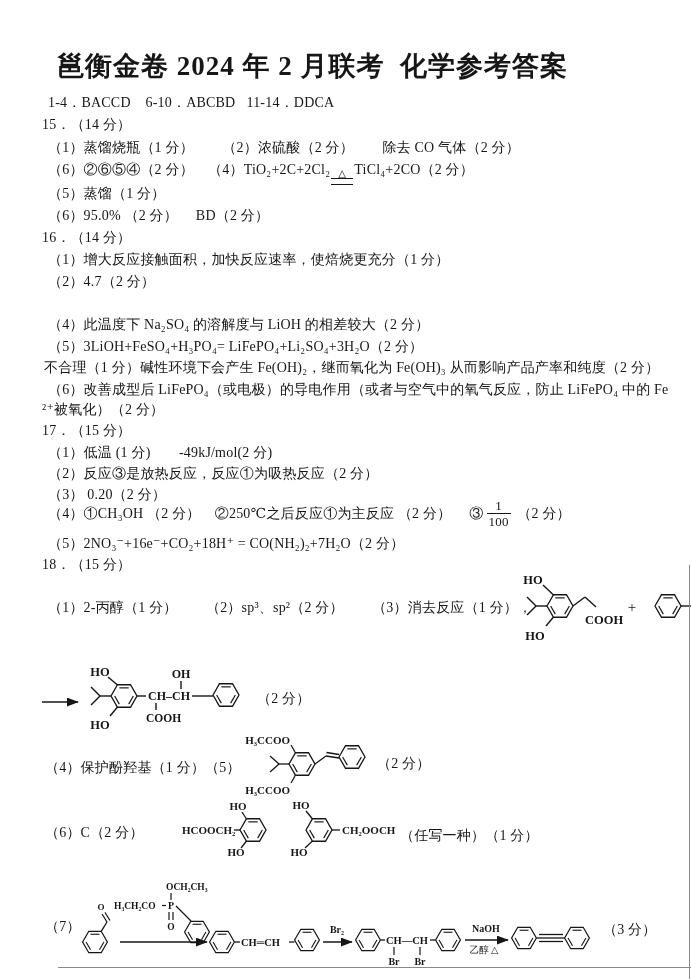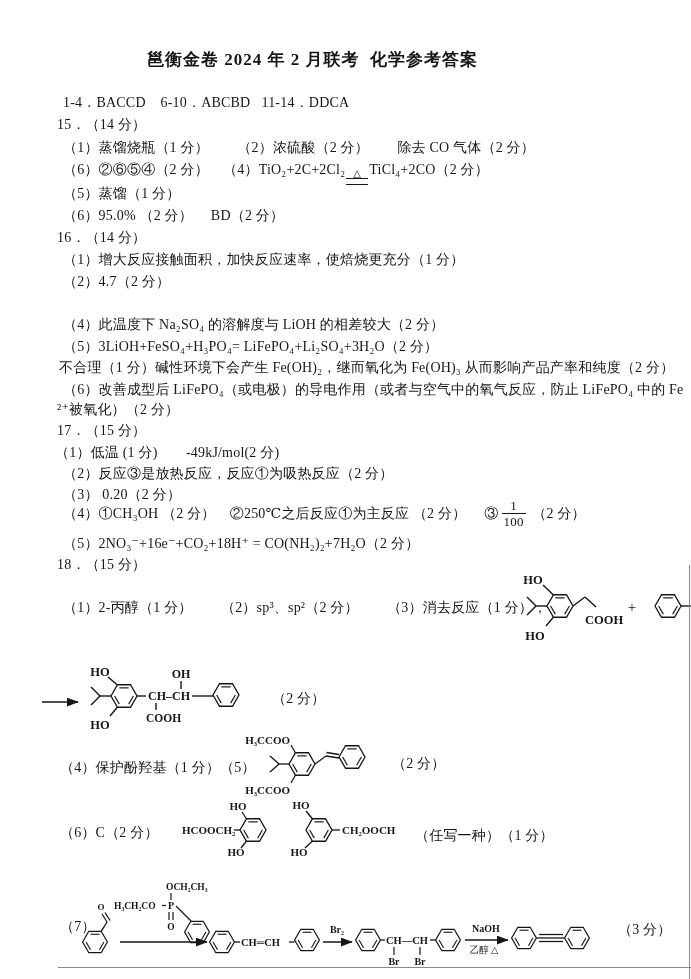--- a/index.html
+++ b/index.html
@@ -4,25 +4,25 @@
 <style>
   html,body{margin:0;padding:0;background:#e8e8e8;}
   .page{
     position:relative; width:691px; height:979px; margin:0 auto;
     background:#ffffff; overflow:hidden;
     font-family:"Liberation Serif","DejaVu Serif",serif;
     color:#161616;
   }
   .line{
     position:absolute; font-size:14px; line-height:21px;
-    white-space:pre; letter-spacing:0.2px;margin-left:15px;
+    white-space:pre; letter-spacing:0.2px;
   }
   .title{
     position:absolute; left:0; top:48px; width:625px; text-align:center;
-    font-size:17px; font-weight:700; letter-spacing:1px; white-space:pre;
+    font-size:27px; font-weight:700; letter-spacing:1px; white-space:pre;
   }
   .oeq{display:inline-flex; flex-direction:column; align-items:center;
        vertical-align:-3px; margin:0 1px;}
   .oeq-top{font-size:10px; line-height:9px;}
   .oeq-bar{width:22px; height:5px; border-top:1.4px solid #161616;
            border-bottom:1.4px solid #161616;}
   .frac{display:inline-flex; flex-direction:column; align-items:center;
         vertical-align:-11px; font-size:13px; line-height:15px; margin:0 3px;}
   .frac .den{border-top:1.3px solid #161616; padding:0 2px;}
   .flexline{display:flex; align-items:center;text-align:right;}
@@ -62,21 +62,21 @@
   <div class="line" style="left:42px;top:227px">16．（14 分）</div>
   <div class="line" style="left:48px;top:249px">（1）增大反应接触面积，加快反应速率，使焙烧更充分（1 分）</div>
   <div class="line" style="left:48px;top:271px">（2）4.7（2 分）</div>
   <div class="line" style="left:48px;top:314px">（4）此温度下 Na₂SO₄ 的溶解度与 LiOH 的相差较大（2 分）</div>
   <div class="line" style="left:48px;top:336px">（5）3LiOH+FeSO₄+H₃PO₄= LiFePO₄+Li₂SO₄+3H₂O（2 分）</div>
   <div class="line" style="left:44px;top:357px">不合理（1 分）碱性环境下会产生 Fe(OH)₂，继而氧化为 Fe(OH)₃ 从而影响产品产率和纯度（2 分）</div>
   <div class="line" style="left:48px;top:379px">（6）改善成型后 LiFePO₄（或电极）的导电作用（或者与空气中的氧气反应，防止 LiFePO₄ 中的 Fe</div>
   <div class="line" style="left:42px;top:399px">²⁺被氧化）（2 分）</div>
 
   <div class="line" style="left:42px;top:420px">17．（15 分）</div>
-  <div class="line" style="left:40px;top:442px">（1）低温 (1 分)　　-49kJ/mol(2 分)</div>
+  <div class="line" style="left:48px;top:442px">（1）低温 (1 分)　　-49kJ/mol(2 分)</div>
   <div class="line" style="left:48px;top:463px">（2）反应③是放热反应，反应①为吸热反应（2 分）</div>
   <div class="line" style="left:48px;top:484px">（3） 0.20（2 分）</div>
   <div class="line flexline" style="left:48px;top:498px"><span>（4）①CH₃OH （2 分）　②250℃之后反应①为主反应 （2 分）　 ③</span><span class="frac"><span class="num">1</span><span class="den">100</span></span><span> （2 分）</span></div>
   <div class="line" style="left:48px;top:533px">（5）2NO₃⁻+16e⁻+CO₂+18H⁺ = CO(NH₂)₂+7H₂O（2 分）</div>
 
   <div class="line" style="left:42px;top:554px">18．（15 分）</div>
   <div class="line" style="left:48px;top:597px">（1）2-丙醇（1 分）　　（2）sp³、sp²（2 分）　　（3）消去反应（1 分），</div>
 
   <svg class="abs" style="left:515px;top:568px" width="200" height="88" viewBox="0 0 200 88">
     <text x="18" y="16" text-anchor="middle" font-size="12.5" font-weight="bold">HO</text>

